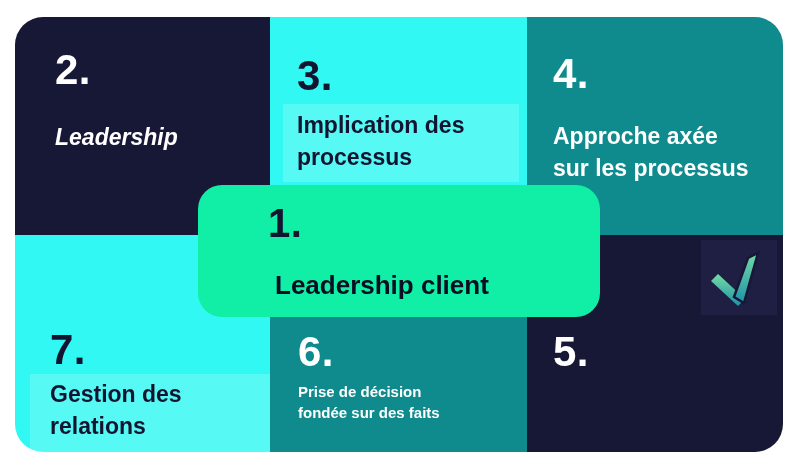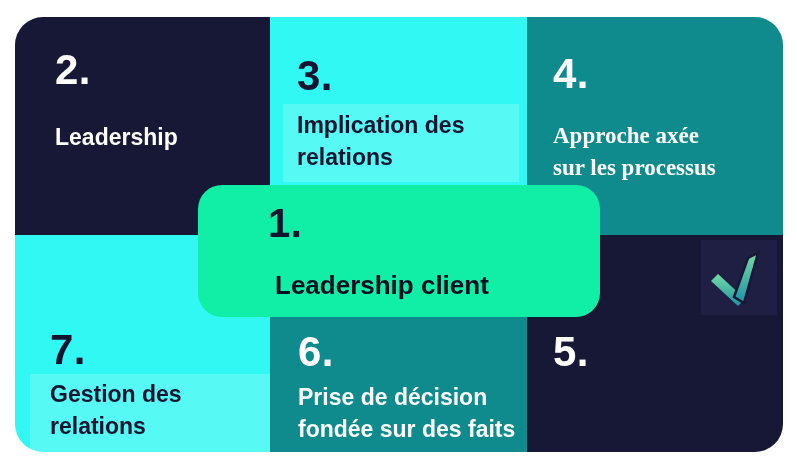--- a/index.html
+++ b/index.html
@@ -49,37 +49,37 @@
   .ink-light { color: var(--text-on-dark); }
   .ink-dark  { color: var(--text-on-light); }
 
   
   .hl {
     background: var(--highlight-on-cyan);
   }
 
   
   .c2 .num   { margin: 32px 0 0 40px; }
-  .c2 .label { margin: 30px 0 16px 40px; }
+  .c2 .label { margin: 30px 0 16px 40px; font-style: italic; }
 
   
   .c3 .num { margin: 38px 0 0 27px; }
   .c3 .hl  { margin: 7px 8px 0 13px; padding: 5px 0 9px 14px; }
 
   
   .c4 .num   { margin: 36px 0 0 26px; }
-  .c4 .label { margin: 25px 0 0 26px; font-family: Liberation Serif, serif; }
+  .c4 .label { margin: 25px 0 0 26px; }
 
   
   .c7 .num { margin: 94px 0 0 35px; }
   .c7 .hl  { margin: 3px 0 0 15px; padding: 4px 0 20px 20px; }
 
   
   .c6 .num   { margin: 96px 0 0 28px; }
-  .c6 .label { margin: 8px 0 0 28px; font-size: 23px; }
+  .c6 .label { margin: 8px 0 0 28px; font-size: 15px; }
 
   
   .c5 .num   { margin: 96px 0 0 26px; }
   .c5 .label { margin: 8px 0 0 26px; }
 
   .logo-box {
     position: absolute;
     top: 5px;
     right: 6px;
     width: 76px;
@@ -123,21 +123,21 @@
 
     <section class="cell c2 bg-navy">
       <div class="num ink-light">2.</div>
       <div class="label ink-light">Leadership</div>
     </section>
 
     <section class="cell c3 bg-cyan">
       <div class="num ink-dark">3.</div>
       <div class="hl">
         <div class="label ink-dark">Implication des
-relations</div>
+processus</div>
       </div>
     </section>
 
     <section class="cell c4 bg-teal">
       <div class="num ink-light">4.</div>
       <div class="label ink-light">Approche axée
 sur les processus</div>
     </section>
 
     <section class="cell c7 bg-cyan">

